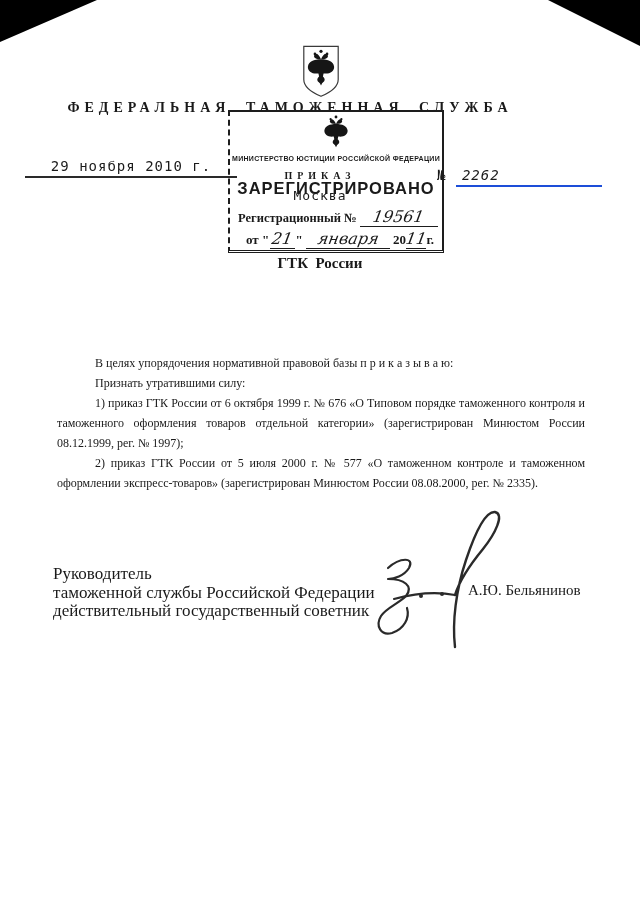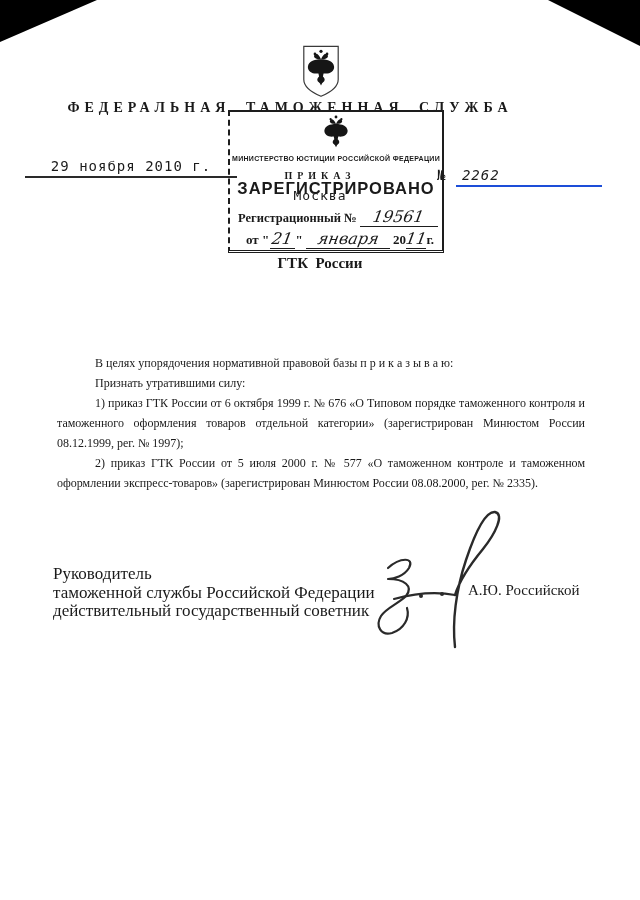--- a/index.html
+++ b/index.html
@@ -144,15 +144,15 @@
   <div class="autograph">
     <svg viewBox="0 0 145 152" width="145" height="152">
       <path class="stroke-ink" stroke-width="2.4" d="M97 149 C94 124 98 92 108 62 C116 38 127 13 137 14 C147 16 137 36 125 51 C111 68 101 84 97 97"></path>
       <path class="stroke-ink" stroke-width="2.2" d="M30 70 C42 59 57 59 51 70 C46 78 36 81 30 81 C46 81 56 88 48 98 C40 106 28 110 23 118 C17 128 23 138 34 135 C46 131 52 120 49 110"></path>
       <path class="stroke-ink" stroke-width="2.2" d="M36 101 C58 95 77 93 97 97"></path>
       <circle cx="63" cy="98" r="2" fill="#2a2a2a"></circle>
       <circle cx="84" cy="96" r="2" fill="#2a2a2a"></circle>
     </svg>
   </div>
 
-  <div class="sig-name">А.Ю. Российской</div>
+  <div class="sig-name">А.Ю. Бельянинов</div>
 
 </div>
 
 </body></html>

